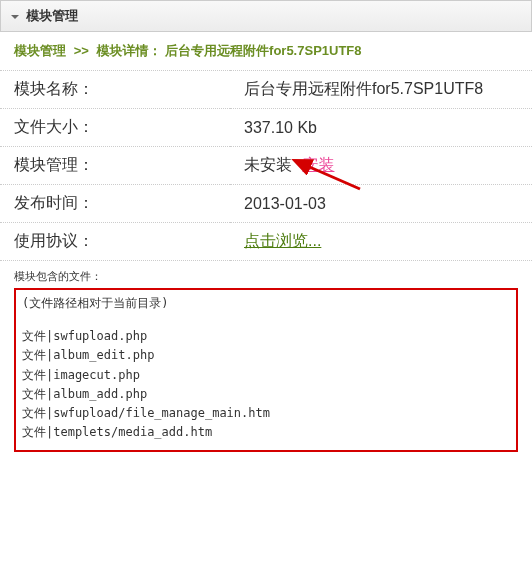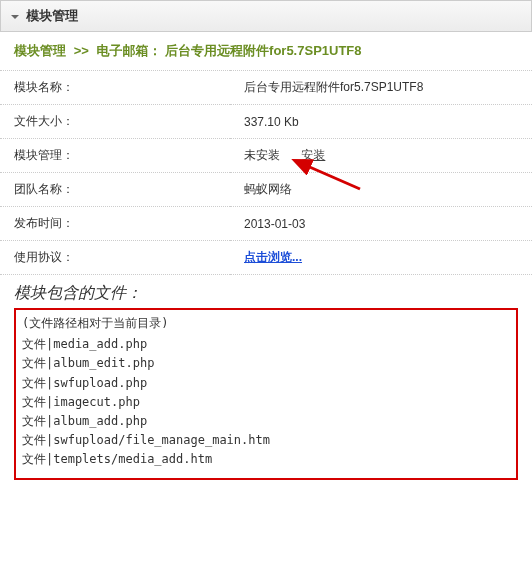--- a/index.html
+++ b/index.html
@@ -6,67 +6,63 @@
 body { font-family: Arial, "Microsoft YaHei", sans-serif; font-size: 12px; color: #333; background: #fff; width: 532px; }
 .header { background: linear-gradient(#f8f8f8, #ececec); border: 1px solid #ccc; padding: 6px 10px; }
 .header-title { font-weight: bold; font-size: 13px; }
 .caret { display: inline-block; width: 0; height: 0; border-top: 4px solid #666; border-left: 4px solid transparent; border-right: 4px solid transparent; margin-right: 4px; vertical-align: middle; }
 .breadcrumb { padding: 10px 14px; font-size: 13px; font-weight: bold; }
 .bc-link { color: #6b8e23; }
 .bc-sep { color: #6b8e23; margin: 0 4px; }
 .bc-current { color: #6b8e23; }
 .table { width: 100%; border-collapse: collapse; }
 .table tr { border-bottom: 1px dotted #ccc; }
-.table td { padding: 8px 14px; font-size: 12px; }
+.table td { padding: 8px 14px; font-size: 16px; }
 .table td.label { width: 230px; color: #333; }
 .table td.value { color: #333; }
-.install-link { color: #404040; text-decoration: underline; margin-left: 18px; }
-.link-u { text-decoration: underline; color: #1d4ed8; font-weight: bold; }
+.install-link { color: #ec4899; text-decoration: underline; margin-left: 6px; }
+.link-u { text-decoration: underline; color: #4d7c0f; }
 .files-section { padding: 6px 14px 14px 14px; position: relative; }
-.files-title { font-size: 16px; padding: 2px 0 4px 0; font-style: italic; }
+.files-title { font-size: 11px; padding: 2px 0 4px 0; }
 .files-box { border: 2px solid #d40000; padding: 4px 6px 8px 6px; font-family: "SimSun", monospace; font-size: 12px; line-height: 1.6; }
-.files-note { margin-bottom: 2px; }
+.files-note { margin-bottom: 14px; }
 .arrow-svg { position: absolute; pointer-events: none; }
 .dotted-top { border-top: 1px dotted #ccc; }
 </style>
 </head>
 <body>
 
 <div class="header">
   <span class="caret"></span>
   <span class="header-title">模块管理</span>
 </div>
 
 <div class="breadcrumb">
   <span class="bc-link">模块管理</span>
   <span class="bc-sep">&gt;&gt;</span>
-  <span class="bc-current">电子邮箱：</span>
+  <span class="bc-current">模块详情：</span>
   <span class="bc-current">后台专用远程附件for5.7SP1UTF8</span>
 </div>
 
 <table class="table dotted-top">
   <tbody>
       <tr>
     <td class="label">模块名称：</td>
     <td class="value">后台专用远程附件for5.7SP1UTF8</td>
   </tr>
   <tr>
     <td class="label">文件大小：</td>
     <td class="value">337.10 Kb</td>
   </tr>
   <tr style="position:relative;">
     <td class="label">模块管理：</td>
     <td class="value">
       <span>未安装</span>
       <a class="install-link">安装</a>
     </td>
-  </tr>
-  <tr>
-    <td class="label">团队名称：</td>
-    <td class="value">蚂蚁网络</td>
   </tr>
   <tr>
     <td class="label">发布时间：</td>
     <td class="value">2013-01-03</td>
   </tr>
   <tr>
     <td class="label">使用协议：</td>
     <td class="value"><span class="link-u">点击浏览...</span></td>
   </tr>
 </tbody>
@@ -79,22 +75,21 @@
     </marker>
   </defs>
   <line x1="70" y1="32" x2="15" y2="8" stroke="#d40000" stroke-width="3" marker-end="url(#ah)"></line>
 </svg>
 
 <div class="files-section">
   <div class="files-title">模块包含的文件：</div>
   <div class="files-box">
     <div class="files-note">(文件路径相对于当前目录)</div>
     <div id="files-list">
-        <div>文件|media_add.php</div>
+        <div>文件|swfupload.php</div>
         <div>文件|album_edit.php</div>
-        <div>文件|swfupload.php</div>
         <div>文件|imagecut.php</div>
         <div>文件|album_add.php</div>
         <div>文件|swfupload/file_manage_main.htm</div>
         <div>文件|templets/media_add.htm</div>
       </div>
   </div>
 </div>
 
 </body></html>

